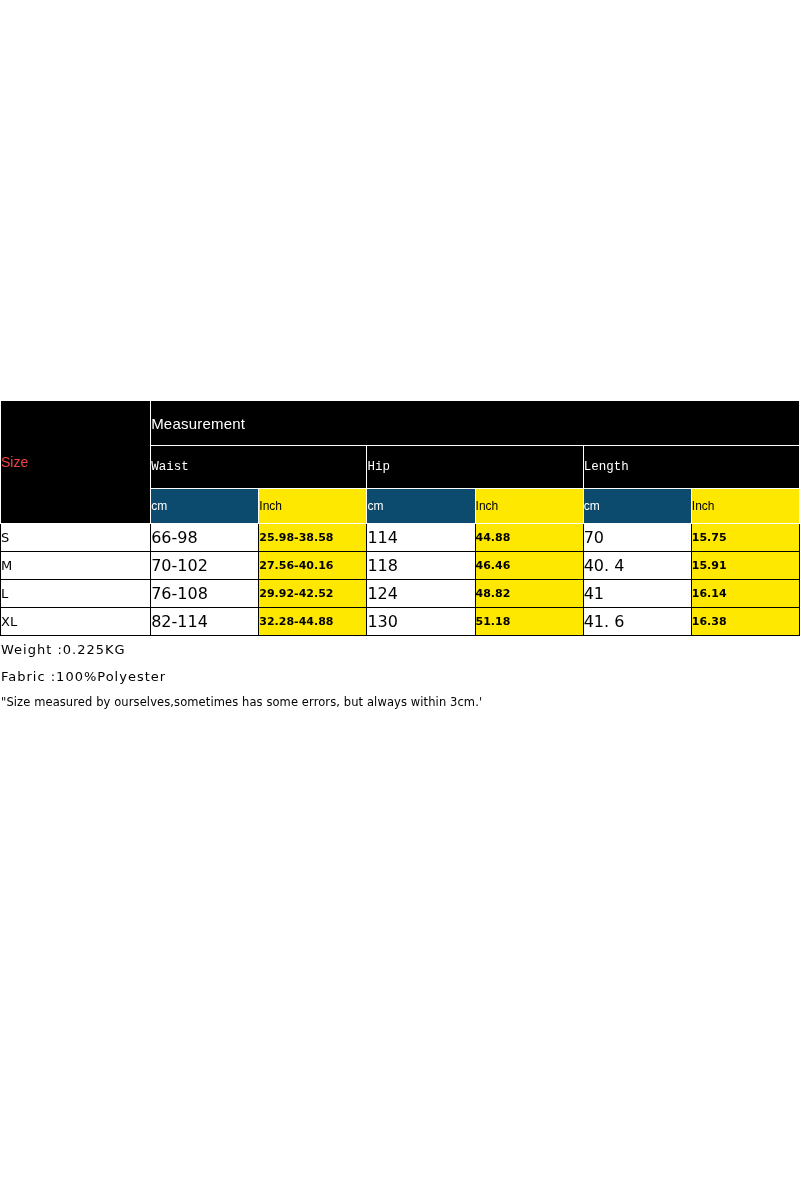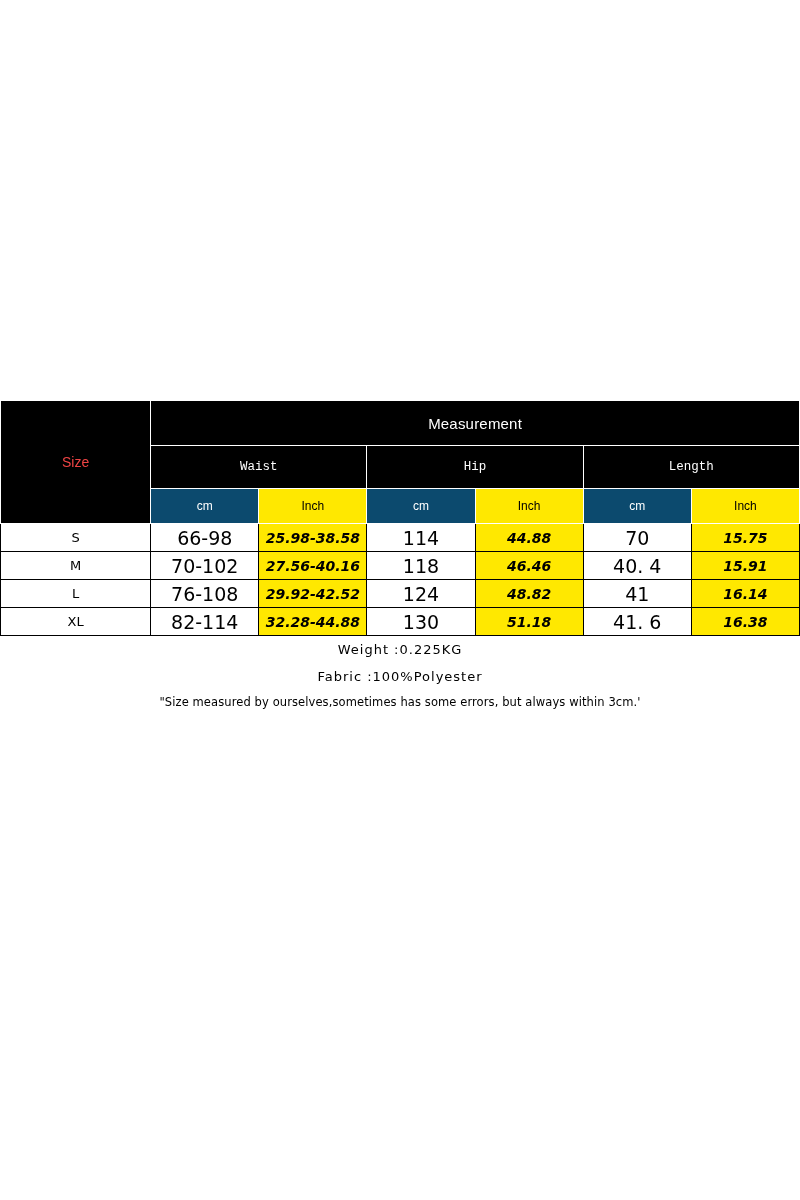--- a/index.html
+++ b/index.html
@@ -27,21 +27,21 @@
     border-collapse: collapse;
     table-layout: fixed;
     width: 800px;
     background: #000000;
     color: #ffffff;
   }
 
   table.size-chart td,
   table.size-chart th {
     border: 1px solid #ffffff;
-    text-align: center;
+    text-align: left;
     vertical-align: middle;
     padding: 0;
     font-weight: normal;
   }
 
   
   .hdr-measurement {
     height: 44px;
     font-size: 15px;
     font-weight: bold;
@@ -75,32 +75,31 @@
     color: #000000;
     margin-top: 36px;
   }
 
   
   tr.data-row td {
     height: 27px;
     background: #ffffff;
     color: #000000;
     border: 1px solid #000000;
-    font-size: 19px;
+    font-size: 16px;
     font-family: "DejaVu Sans", sans-serif;
   }
   tr.data-row td.size-cell {
     font-size: 13px;
   }
   tr.data-row td.inch-cell {
     background: #ffe800;
     color: #000000;
     font-weight: bold;
-    font-size: 14px;
-    font-style: italic;
+    font-size: 11px;
   }
 
   
   td.footer-cell {
     height: 26px;
     background: #ffffff;
     color: #000000;
     border: 1px solid #000000;
     font-size: 13px;
     font-family: "DejaVu Sans", sans-serif;

